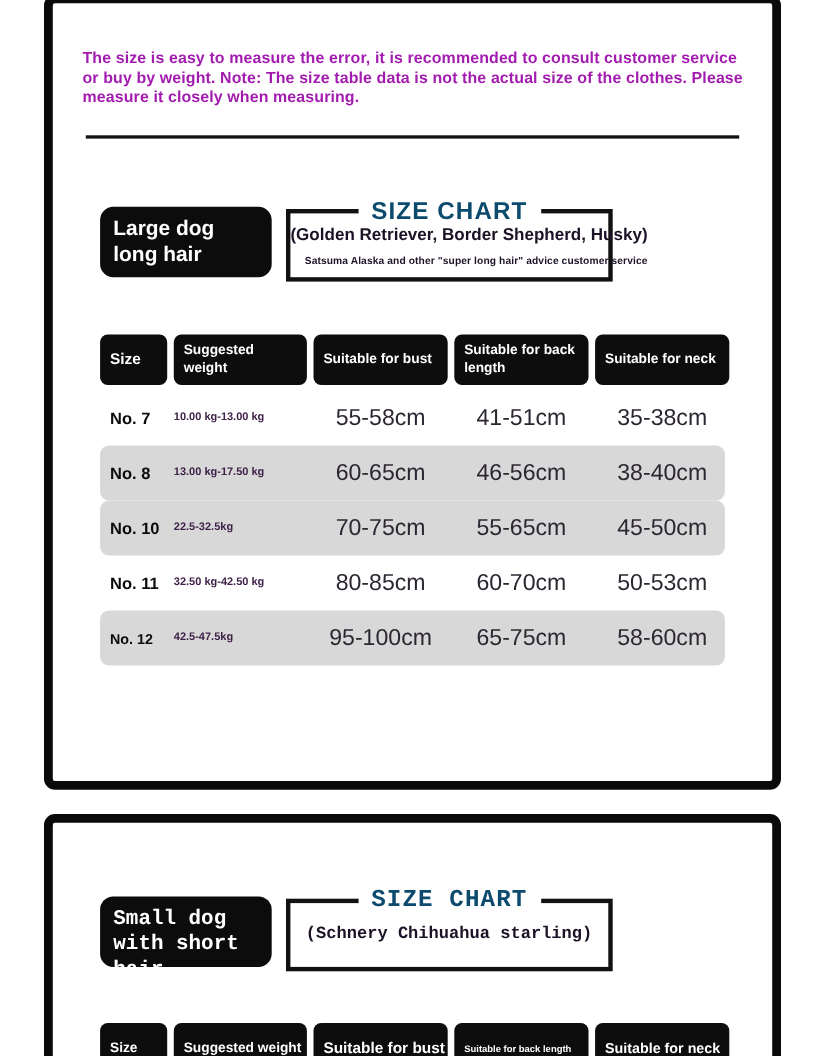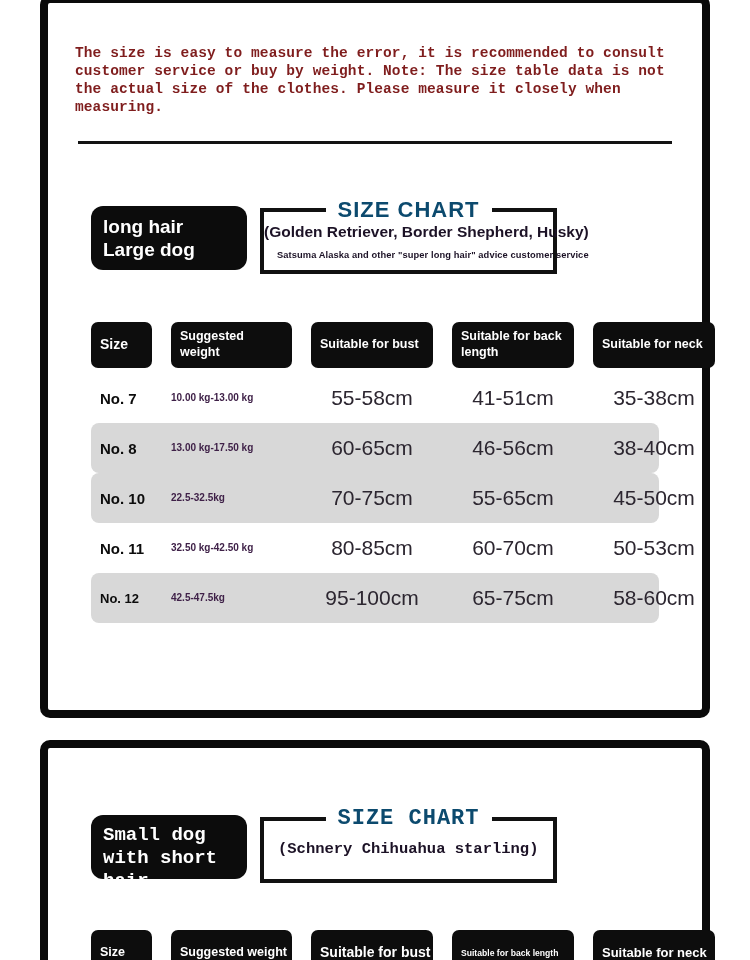--- a/index.html
+++ b/index.html
@@ -9,22 +9,22 @@
     font-family:"Liberation Sans", sans-serif;
   }
   .frame {
     width:670px; margin-left:40px; border:8px solid #0a0a0a;
     border-radius:10px; background:#fff;
   }
   .frame1 { margin-top:-5px; height:723px; }
   .frame2 { margin-top:22px; height:400px; }
 
   .warning {
-    color:#7f1d1d; font-weight:700; font-size:14.5px; line-height:18px;
-    margin:41px 26px 0 27px; letter-spacing:.1px;font-family:Liberation Mono, monospace;
+    color:#a21caf; font-weight:700; font-size:14.5px; line-height:18px;
+    margin:41px 26px 0 27px; letter-spacing:.1px;
   }
   .rule { height:3px; background:#131313; margin:25px 30px 0 30px; }
 
   .chart-head { display:flex; align-items:flex-start; margin:62px 0 0 43px; }
   .chart-head.second { margin-top:67px;font-family:Liberation Mono, monospace; }
   .dog-label {
     width:156px; height:64px; background:#0c0c0c; color:#fff;
     border-radius:12px; font-weight:700; font-size:19px; line-height:23px;
     padding:9px 0 0 12px; flex:none;
   }
@@ -45,21 +45,21 @@
   .sc-sub.left { text-align:left; padding-left:14px; margin-top:19px; }
   .sc-note {
     font-weight:700; font-size:9.3px; color:#1c1226; margin:9px 4px 0 13px;
     white-space:nowrap; letter-spacing:.1px;
   }
 
   .size-table { margin:48px 43px 0 43px; }
   .size-table.second { margin-top:47px; }
   .thead, .trow {
     display:grid; grid-template-columns:61px 121px 122px 122px 122px;
-    column-gap:19px;
+    column-gap:6px;
   }
   .thead { margin-bottom:5px; }
   .th {
     background:#0d0d0d; color:#fff; border-radius:7px; font-weight:700;
     font-size:12.5px; line-height:1.25; height:46px;
     display:flex; align-items:center; padding:0 6px 0 9px;
   }
   .th.c-size { font-size:14px; }
   .thead.oneline .th { white-space:nowrap; }
   .thead.oneline .th.c-size { font-size:12.5px; }
@@ -79,22 +79,22 @@
 <body>
 
 <section class="frame frame1">
 
   <p class="warning">The size is easy to measure the error, it is recommended to consult customer service or buy by weight. Note: The size table data is not the actual size of the clothes. Please measure it closely when measuring.</p>
 
   <div class="rule"></div>
 
   <div class="chart-head">
     <div class="dog-label">
+      <div>Large dog</div>
       <div>long hair</div>
-      <div>Large dog</div>
     </div>
     <div class="sc-wrap">
       <div class="sc-box">
         <span class="sc-title">SIZE CHART</span>
         <div class="sc-sub">(Golden Retriever, Border Shepherd, Husky)</div>
         <div class="sc-note">Satsuma Alaska and other "super long hair" advice customer service</div>
       </div>
     </div>
   </div>
 

